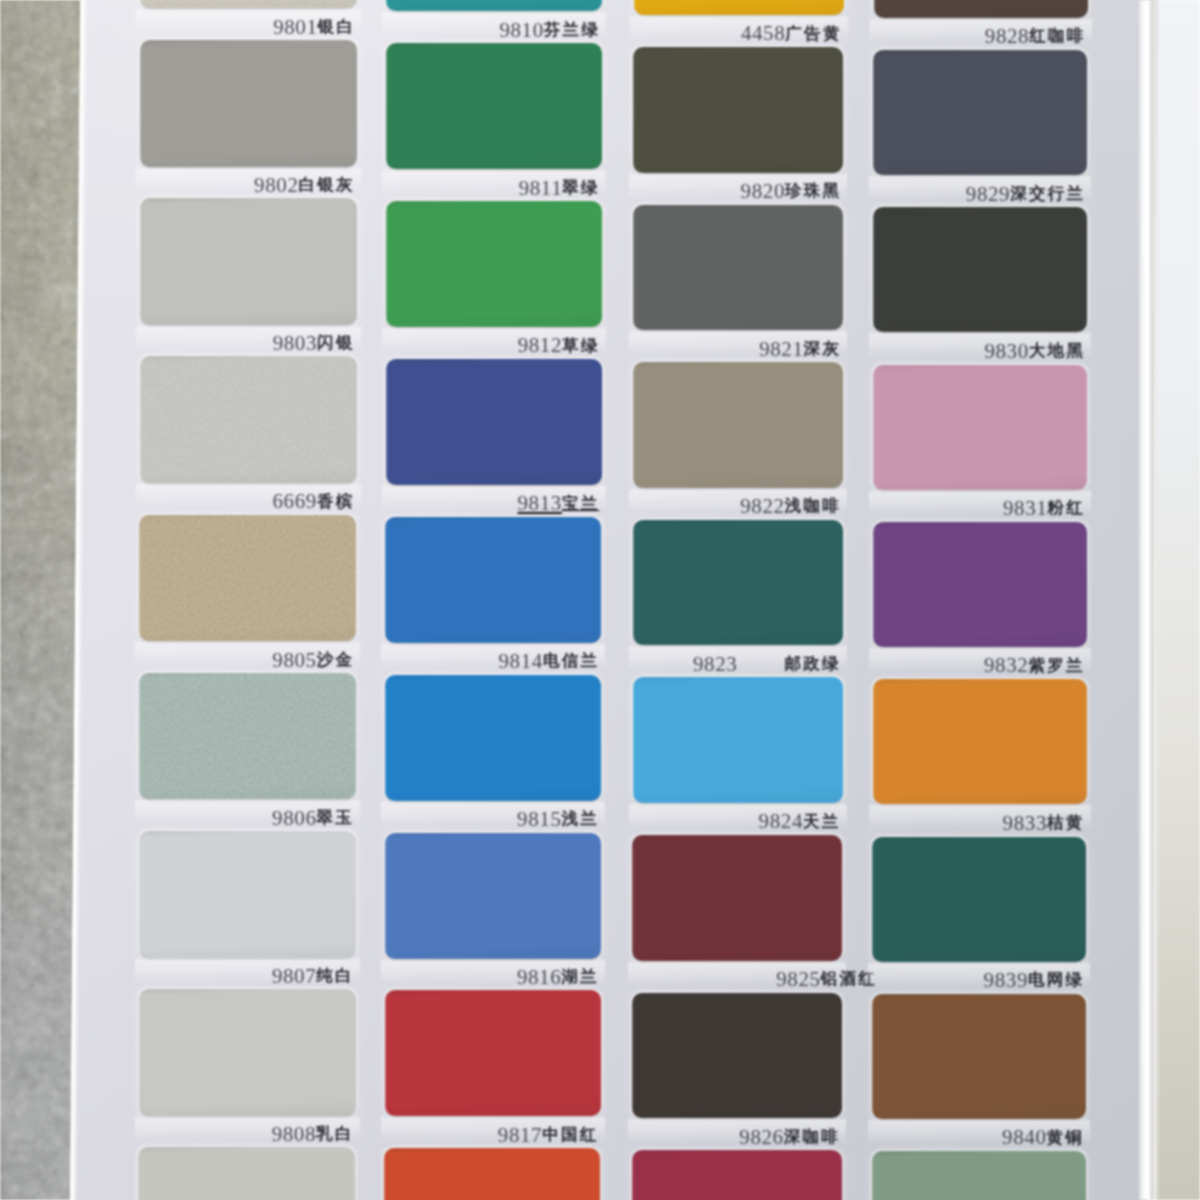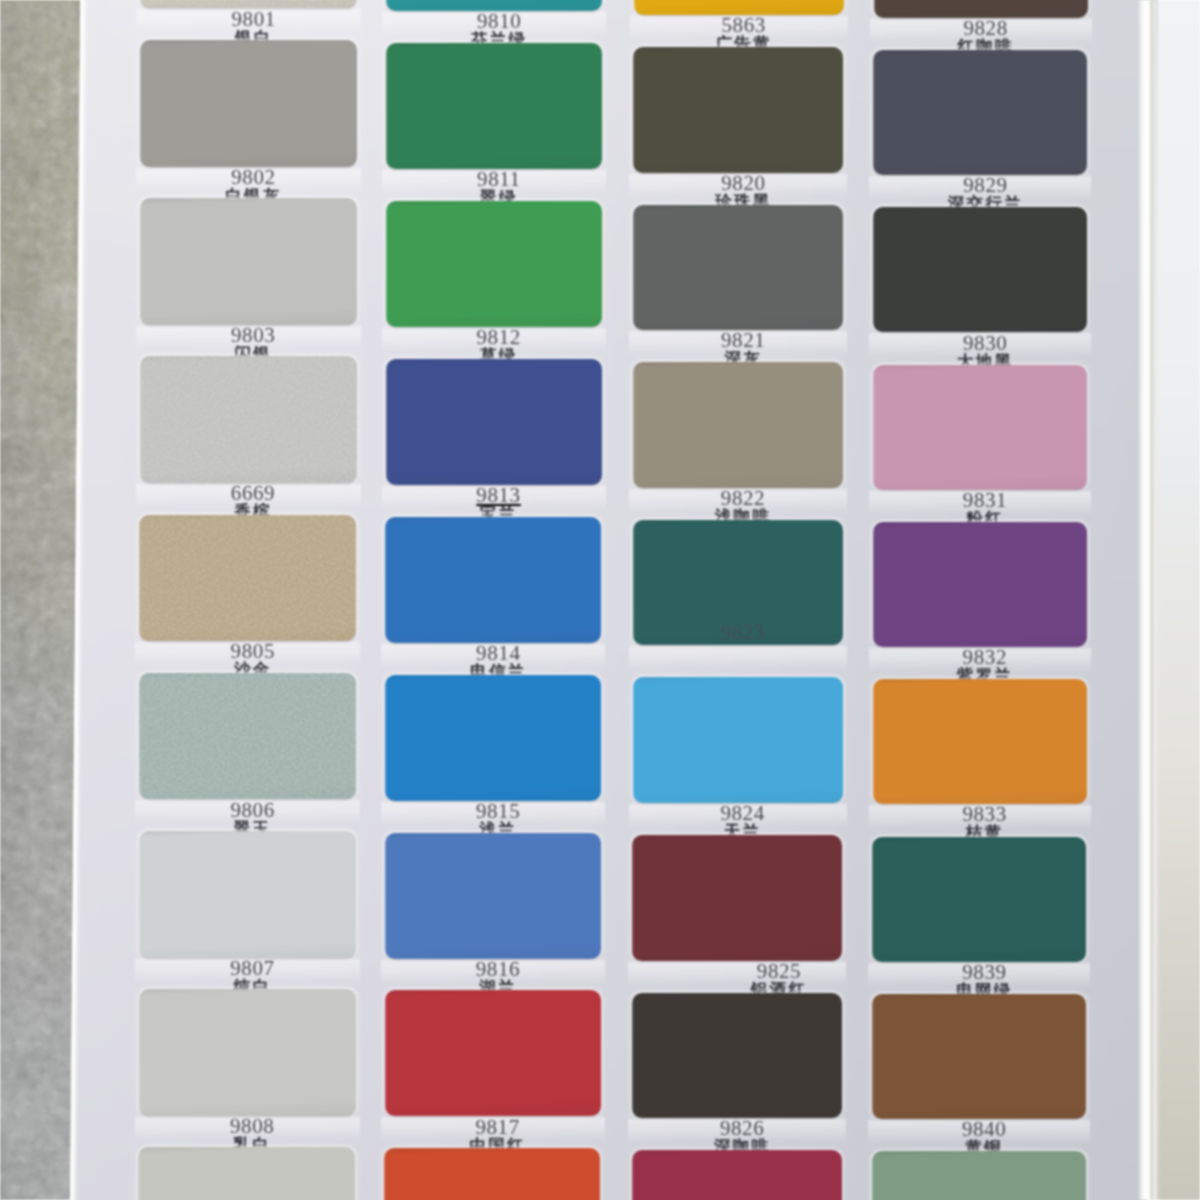--- a/index.html
+++ b/index.html
@@ -41,22 +41,22 @@
       box-shadow:0 1.5px 2.5px -1px rgba(80,80,88,.45), 0 0 0 2px rgba(255,255,255,.34), 0 0 6px 2px rgba(255,255,255,.24);}
   .sw .top{position:absolute;inset:0;
       background:linear-gradient(178deg,rgba(40,40,46,.09) 0%,rgba(255,255,255,0) 5%,
                  rgba(255,255,255,0) 88%,rgba(30,30,36,.06) 100%);}
   .sw .hl{position:absolute;left:0;top:0;bottom:0;width:2px;
       background:linear-gradient(90deg,rgba(255,255,255,.22),rgba(255,255,255,0));}
   .sw .mt{position:absolute;inset:0;opacity:.42;mix-blend-mode:overlay;}
   svg.defsonly{position:absolute;width:0;height:0;}
 
   
-  .lbl{position:absolute;display:flex;justify-content:center;align-items:center;
-       line-height:1;flex-direction:column;}
+  .lbl{position:absolute;display:flex;justify-content:flex-end;align-items:center;
+       line-height:1;}
   .gap{position:absolute;pointer-events:none;
        background:linear-gradient(180deg,rgba(255,255,255,.0) 0%,rgba(255,255,255,.46) 14%,
                   rgba(255,255,255,.34) 46%,rgba(255,255,255,.10) 82%,rgba(255,255,255,0) 100%);}
   .code{font-family:"Liberation Serif",serif;font-size:21px;color:#4a4a52;
         letter-spacing:.6px;}
   .nm{font-family:"Liberation Serif",serif;font-size:16.5px;color:#2a2a31;
       font-weight:700;letter-spacing:2.3px;padding-right:0px;}
 </style>
 </head>
 <body>
@@ -271,21 +271,21 @@
         <div class="sw" style="left: 384.4px; top: 1148.3px; width: 216px; height: 126px; background: rgb(204, 76, 45);">
           <div class="top"></div>
           <div class="hl"></div>
         </div>
         <div class="sw" style="left: 633.7px; top: -110.6px; width: 210px; height: 125.5px; background: rgb(224, 168, 18); border-radius: 0px 0px 10px 10px;">
           <div class="top"></div>
           <div class="hl"></div>
         </div>
         <div class="gap" style="left: 629.7px; top: 13.9px; width: 218px; height: 27px;"></div>
         <div class="lbl" style="left: 645.7px; top: 22.9px; width: 196px; height: 22px;">
-          <span class="code">5863</span>
+          <span class="code">4458</span>
           <span class="nm">广告黄</span>
         </div>
         <div class="sw" style="left: 633.4px; top: 47px; width: 210px; height: 125.5px; background: rgb(78, 78, 65);">
           <div class="top"></div>
           <div class="hl"></div>
         </div>
         <div class="gap" style="left: 629.4px; top: 171.5px; width: 218px; height: 27px;"></div>
         <div class="lbl" style="left: 645.4px; top: 180.5px; width: 196px; height: 22px;">
           <span class="code">9820</span>
           <span class="nm">珍珠黑</span>

